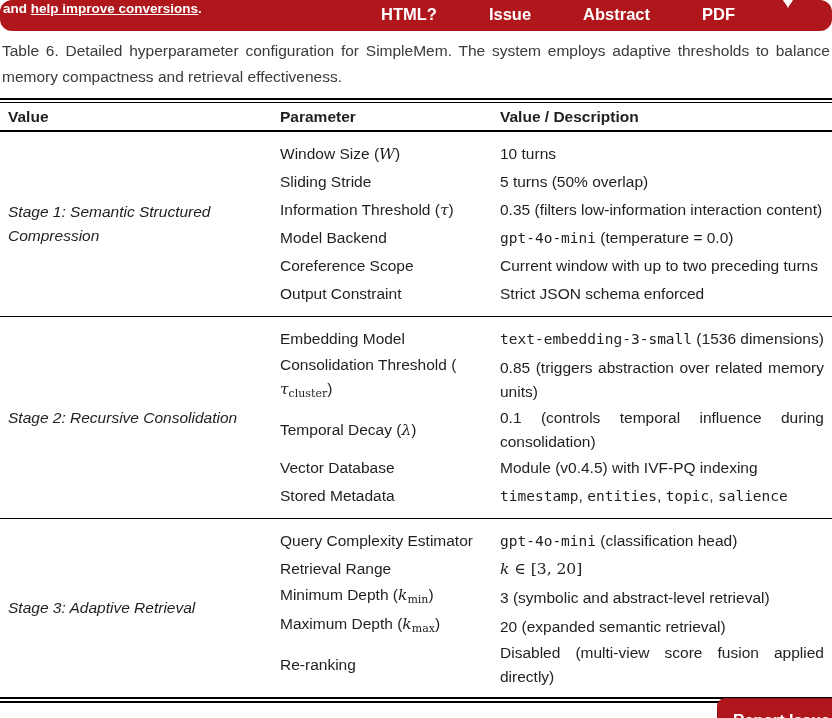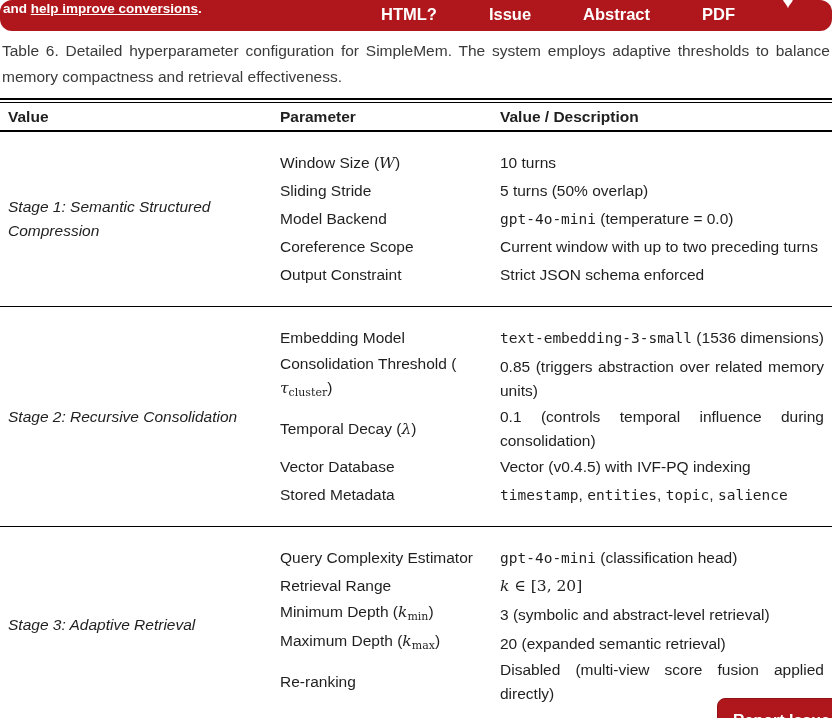--- a/index.html
+++ b/index.html
@@ -30,21 +30,21 @@
   .thead{display:flex;align-items:center;height:27px;border-bottom:2px solid #000;
          font-weight:700;font-size:15.5px;}
   .col-module{width:272px;padding-left:8px;box-sizing:content-box;}
   .col-param{width:212px;}
   .col-value{flex:1;padding-left:8px;padding-right:20px;}
 
   .group{display:flex;border-bottom:1.5px solid #000;}
   .group:last-child{border-bottom:none;}
   .module-cell{width:272px;padding-left:8px;display:flex;align-items:center;
                font-style:italic;font-size:15.5px;line-height:24px;}
-  .rows{flex:1;display:flex;flex-direction:column;padding:17px 0;}
+  .rows{flex:1;display:flex;flex-direction:column;padding:8px 0;}
   .prow{display:flex;align-items:center;min-height:28px;}
   .param-cell{width:212px;font-size:15.5px;line-height:24px;}
   .value-cell{flex:1;padding-left:8px;padding-right:8px;font-size:15.5px;
               line-height:24px;text-align:justify;-moz-text-align-last:left;
               text-align-last:left;}
 
   .m{font-family:"DejaVu Serif",serif;font-style:italic;}
   .mt{font-family:"DejaVu Serif",serif;margin-top:7px;}
   .sub{font-family:"DejaVu Serif",serif;font-size:11px;vertical-align:-3px;}
   .code{font-family:"DejaVu Sans Mono","Liberation Mono",monospace;font-size:14.5px;}
@@ -78,20 +78,24 @@
           <div class="rows">
             <div class="prow">
               <div class="param-cell"><span>Window Size (</span><span class="m">W</span><span>)</span></div>
               <div class="value-cell"><span>10 turns</span></div>
             </div>
             <div class="prow">
               <div class="param-cell"><span>Sliding Stride</span></div>
               <div class="value-cell"><span>5 turns (50% overlap)</span></div>
             </div>
             <div class="prow">
+              <div class="param-cell"><span>Information Threshold (</span><span class="m">τ</span><span>)</span></div>
+              <div class="value-cell"><span>0.35 (filters low-information interaction content)</span></div>
+            </div>
+            <div class="prow">
               <div class="param-cell"><span>Model Backend</span></div>
               <div class="value-cell"><span class="code">gpt-4o-mini</span><span> (temperature = 0.0)</span></div>
             </div>
             <div class="prow">
               <div class="param-cell"><span>Coreference Scope</span></div>
               <div class="value-cell"><span>Current window with up to two preceding turns</span></div>
             </div>
             <div class="prow">
               <div class="param-cell"><span>Output Constraint</span></div>
               <div class="value-cell"><span>Strict JSON schema enforced</span></div>
@@ -110,21 +114,21 @@
             <div class="prow">
               <div class="param-cell"><span>Consolidation Threshold (</span><br><span class="m">τ</span><span class="sub">cluster</span><span>)</span></div>
               <div class="value-cell"><span>0.85 (triggers abstraction over related mem­ory units)</span></div>
             </div>
             <div class="prow">
               <div class="param-cell"><span>Temporal Decay (</span><span class="m">λ</span><span>)</span></div>
               <div class="value-cell"><span>0.1 (controls temporal influence during consolidation)</span></div>
             </div>
             <div class="prow">
               <div class="param-cell"><span>Vector Database</span></div>
-              <div class="value-cell"><span>Vector (v0.4.5) with IVF-PQ indexing</span></div>
+              <div class="value-cell"><span>Module (v0.4.5) with IVF-PQ indexing</span></div>
             </div>
             <div class="prow">
               <div class="param-cell"><span>Stored Metadata</span></div>
               <div class="value-cell"><span class="code">timestamp</span><span>, </span><span class="code">entities</span><span>, </span><span class="code">topic</span><span>, </span><span class="code">salience</span></div>
             </div>
           </div>
         </div>
         <div class="group">
           <div class="module-cell">
             <span>Stage 3: Adaptive Retrieval</span>

